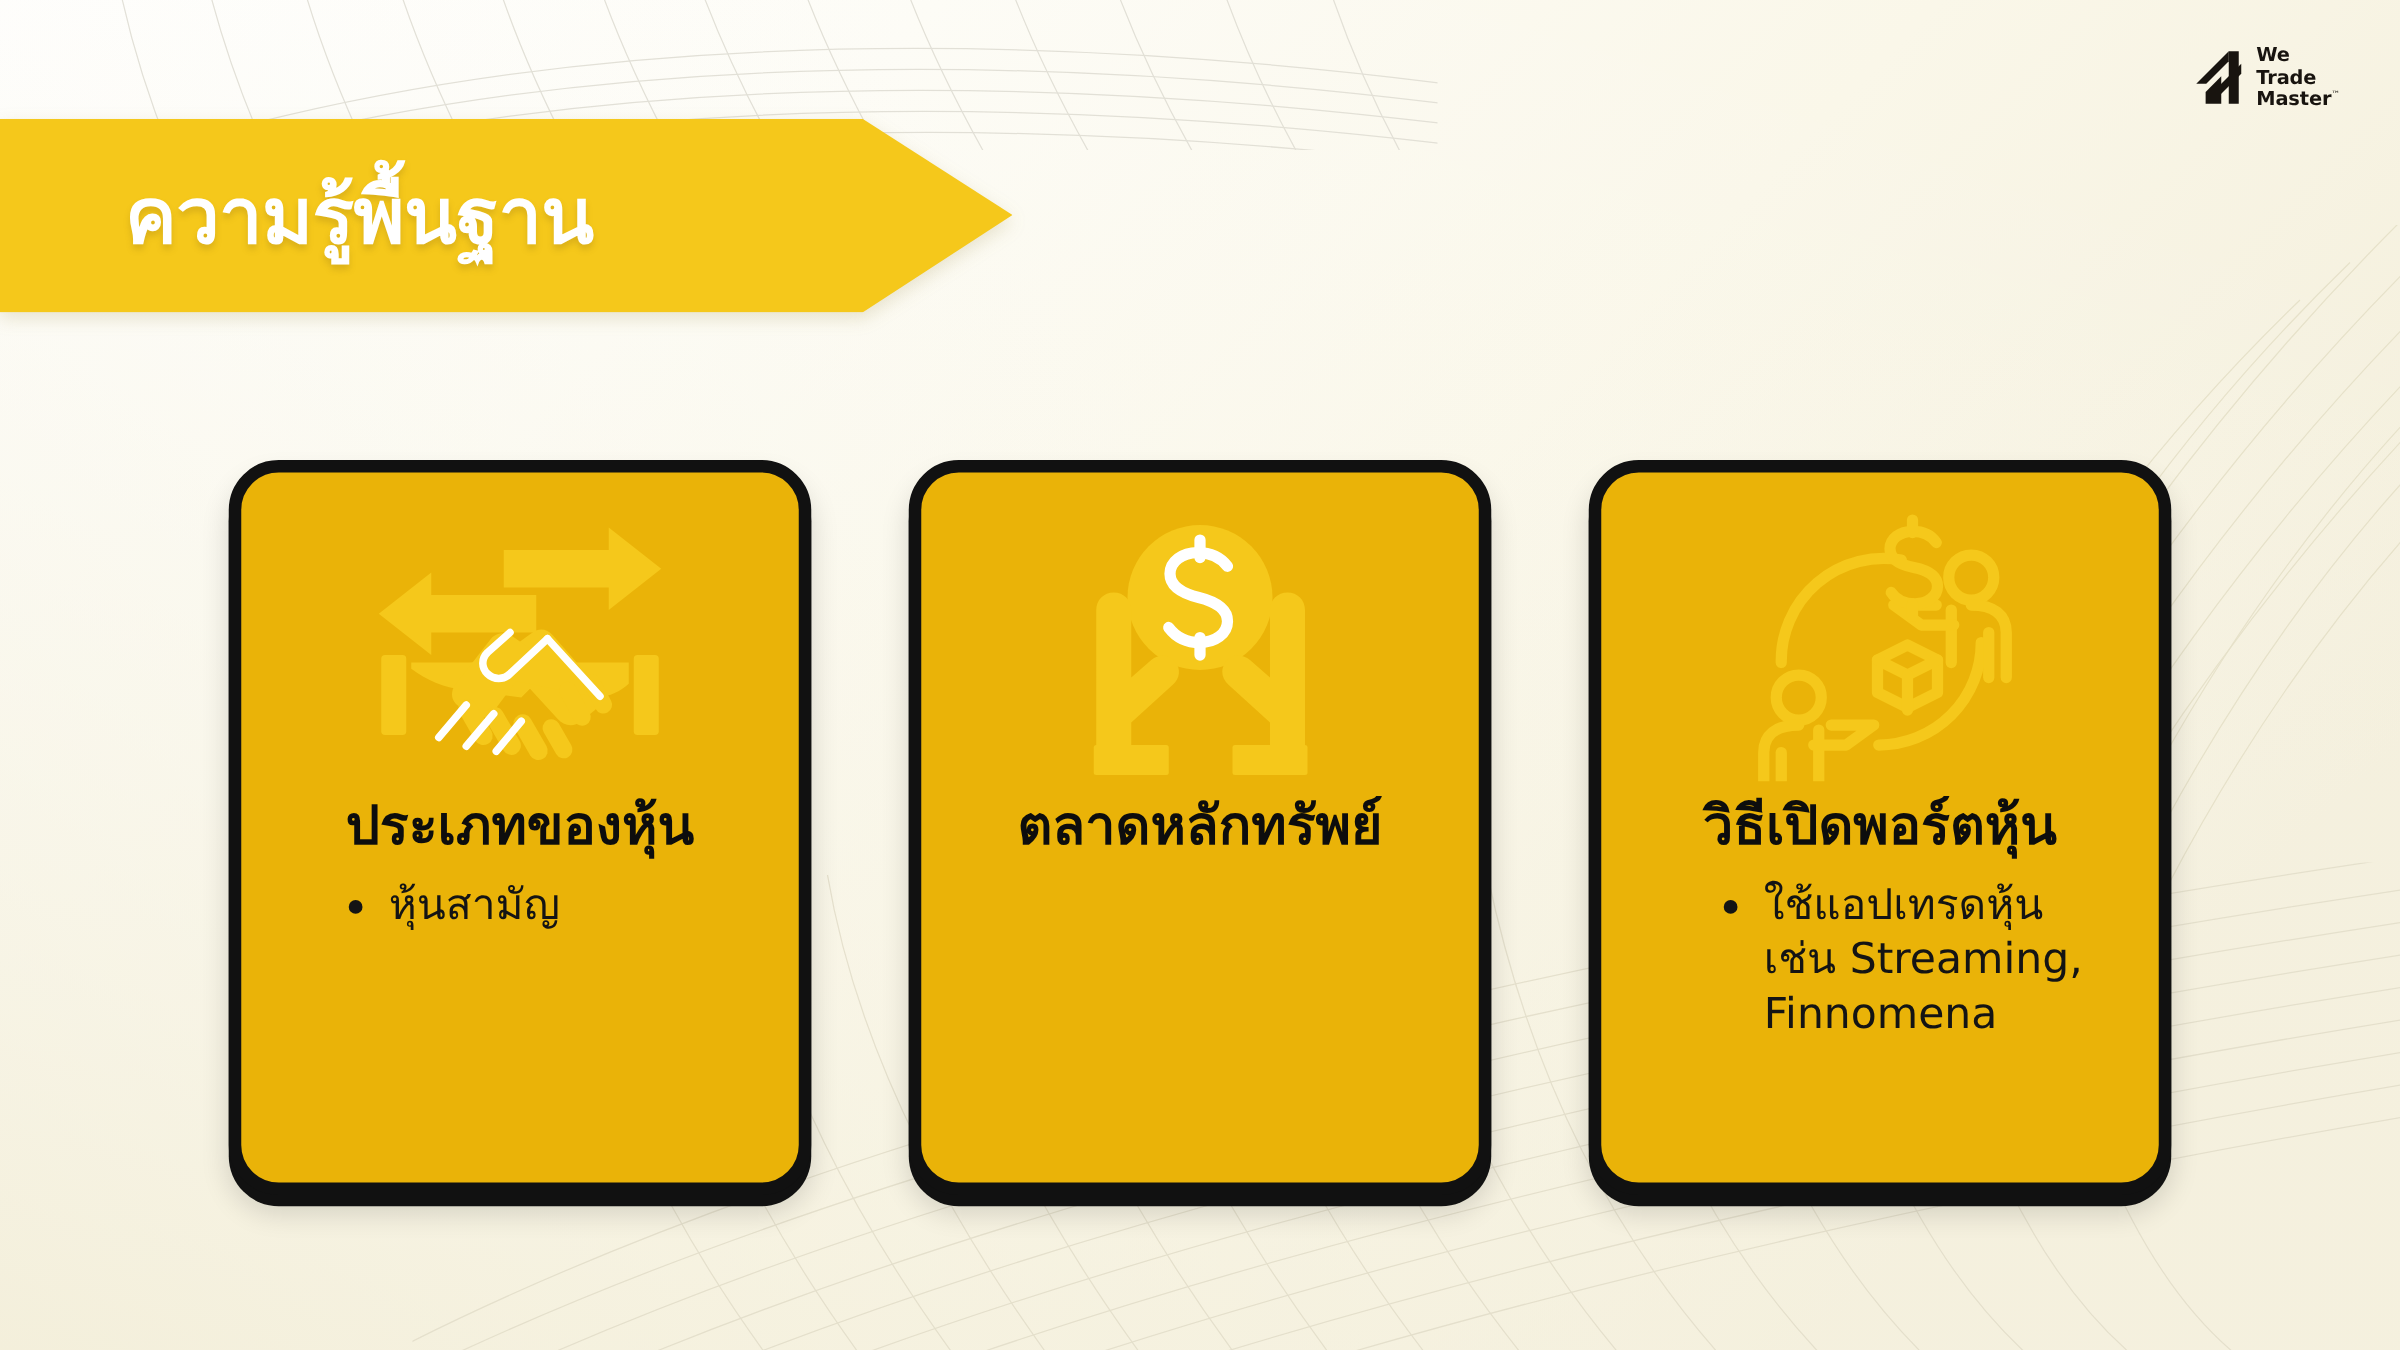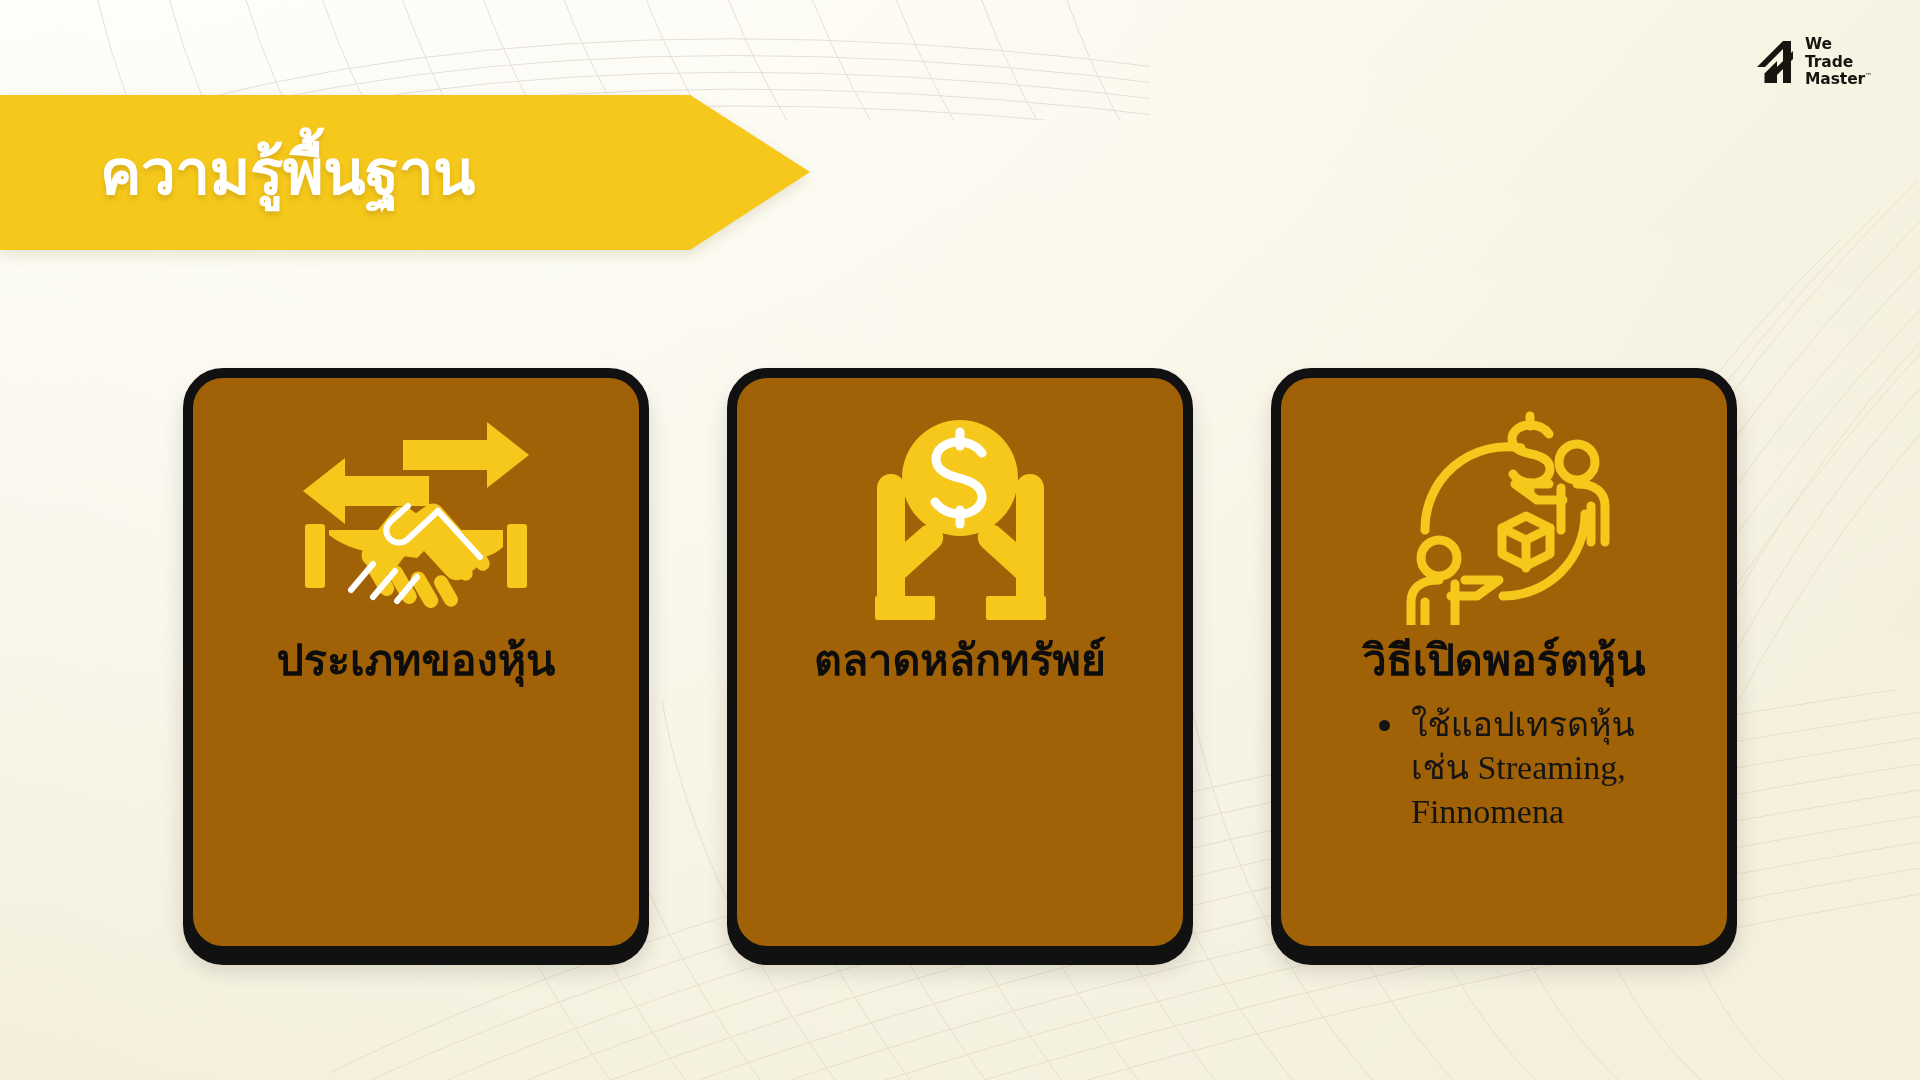--- a/index.html
+++ b/index.html
@@ -71,30 +71,29 @@
     position:absolute;
     left:0; top:368px;
     width:1920px; height:590px;
     display:flex;
     justify-content:center;
     gap:78px;
     z-index:2;
   }
   .card {
     width:466px; height:588px;
-    background:#a16207;
+    background:#eab308;
     border:10px solid #111111;
     border-radius:40px;
     box-shadow: 0 9px 0 0 #111111, 0 14px 22px rgba(0,0,0,.14);
     display:flex;
     flex-direction:column;
     align-items:center;
     padding:24px 26px 22px;
     position:relative;
-    font-family:Liberation Serif, serif;
   }
   .card-icon {
     height:230px;
     display:flex;
     align-items:center;
     justify-content:center;
     flex:0 0 auto;
   }
   .card-icon svg { display:block; }
   .card-title {
@@ -279,20 +278,21 @@
           <path d="M117 94 l-18 16 c-5 5 -5 12 0 17 c5 5 13 5 18 0 l30 -28"></path>
           <path d="M147 99 l42 46"></path>
           <path d="M82 152 l-22 26"></path>
           <path d="M104 159 l-22 26"></path>
           <path d="M126 165 l-20 24"></path>
         </g>
       </svg>
     </div>
     <div class="card-title">ประเภทของหุ้น</div>
     <ul class="card-bullets indented">
+      <li>หุ้นสามัญ</li>
     </ul>
   </div>
 
   <div class="card">
     <div class="card-icon">
       <svg width="215" height="215" viewBox="0 0 215 215" aria-hidden="true">
         <g fill="#F5C81B">
           <circle cx="107" cy="68" r="58"></circle>
 
           <path d="M24 78 c0 -8 6 -14 14 -14 c8 0 14 6 14 14 l0 54 l16 -14 c6 -5 14 -5 19 1 c5 6 4 14 -2 19 l-33 30 l0 22 l-28 0 l0 -46 Z"></path>

